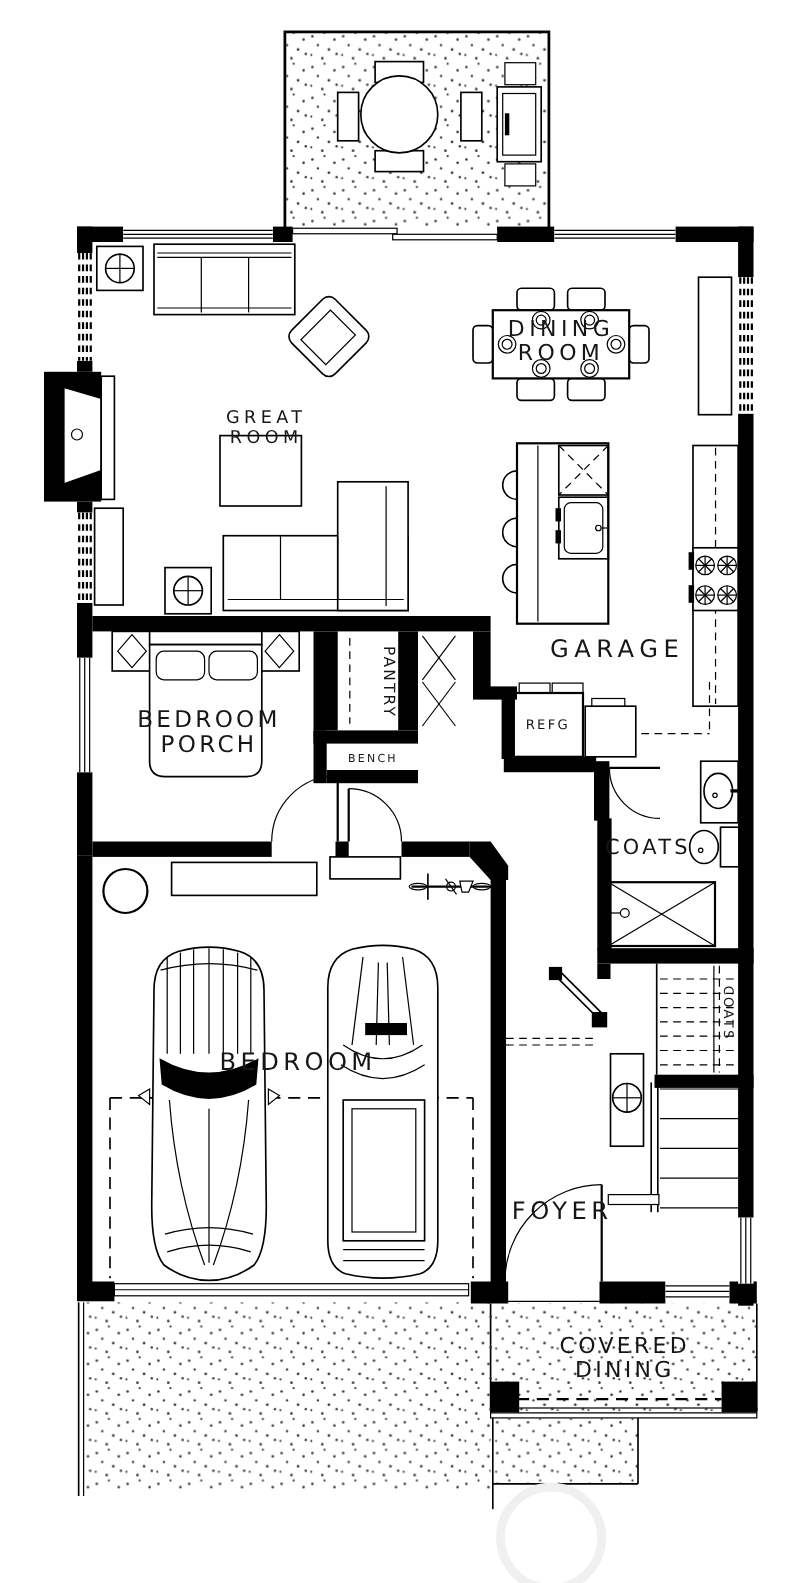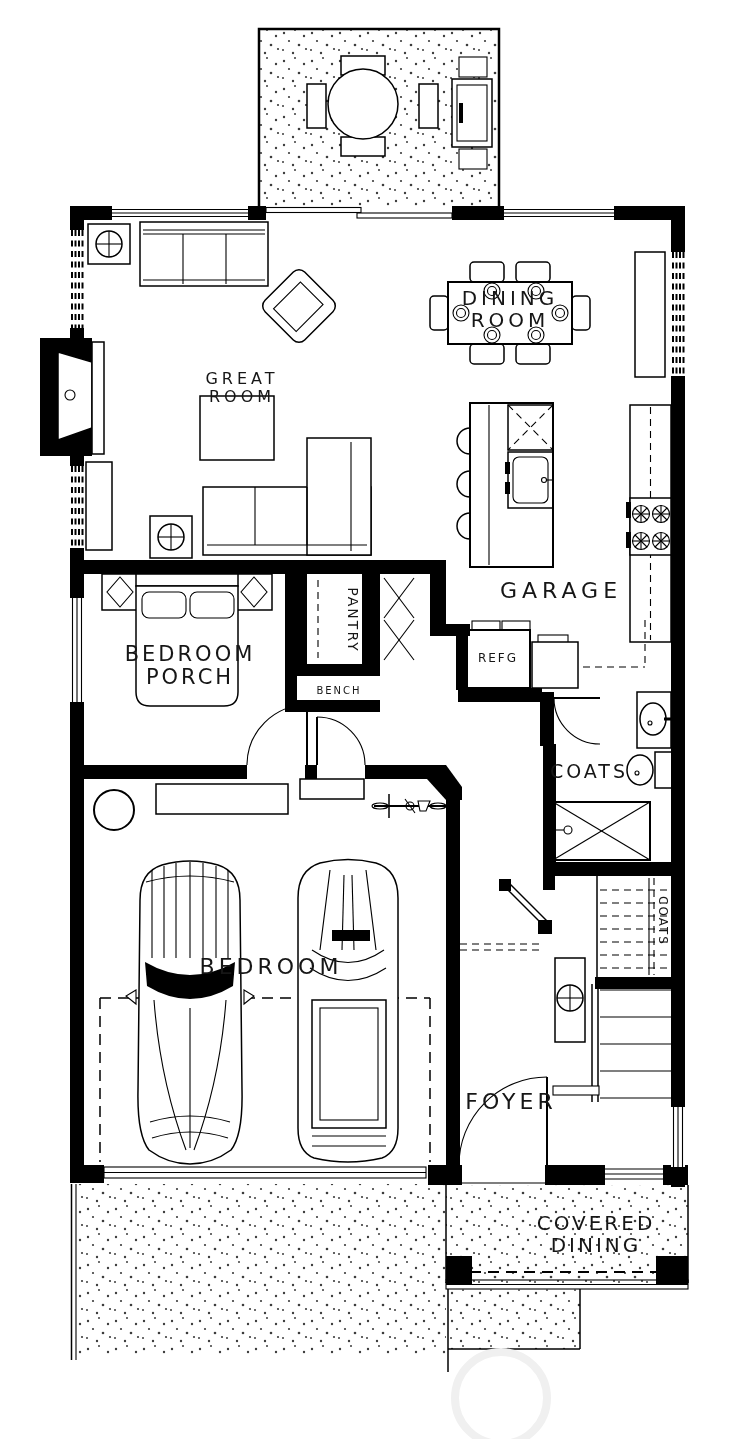--- a/index.html
+++ b/index.html
@@ -482,21 +482,21 @@
     <span>BEDROOM</span>
     <span>PORCH</span>
   </div>
   <div class="lbl vert" style="left:352px;top:620px;font-size:14px;letter-spacing:2px">PANTRY</div>
   <div class="lbl" style="left:339px;top:690px;font-size:10px;letter-spacing:2px">BENCH</div>
   <div class="lbl" style="left:498px;top:659px;font-size:12px;letter-spacing:2px">REFG</div>
   <div class="lbl" style="left:589px;top:771px;font-size:19px;letter-spacing:3px">COATS</div>
   <div class="lbl" style="left:271px;top:967px;font-size:22px;letter-spacing:4px">BEDROOM</div>
   <div class="lbl" style="left:511px;top:1102px;font-size:22px;letter-spacing:4px">FOYER</div>
   <div class="lbl vert" style="left:662px;top:921px;font-size:12px;letter-spacing:2px">COATS</div>
-  <div class="lbl" style="left:596px;top:1234px;font-size:20px;letter-spacing:3px">
+  <div class="lbl" style="left:568px;top:1234px;font-size:20px;letter-spacing:3px">
     <span>COVERED</span>
     <span>DINING</span>
   </div>
 </div>
 
 <div class="watermark"></div>
 
 </div>
 
 </body></html>

